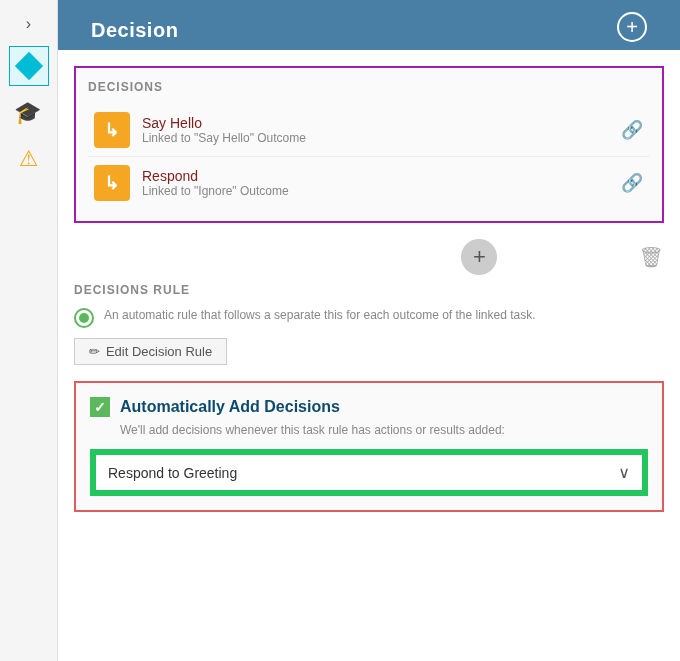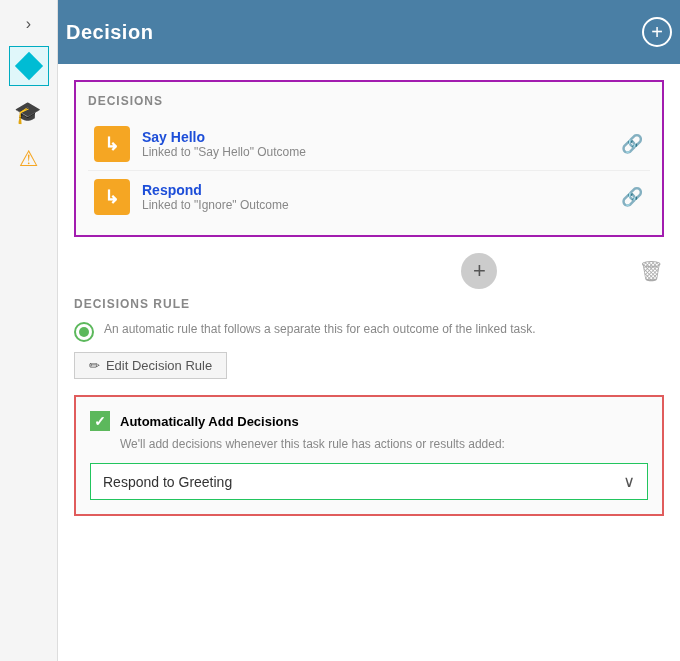--- a/index.html
+++ b/index.html
@@ -74,24 +74,24 @@
       display: flex;
       flex-direction: column;
       background: #fff;
     }
 
     
     .header {
       background: #4a7fa5;
       color: #fff;
       display: flex;
-      align-items: center;
+      align-items: flex-end;
       justify-content: space-between;
-      padding: 8px 8px;
-      height: 64px;
+      padding: 8px 33px;
+      height: 50px;
       flex-shrink: 0;
     }
     .header-title {
       font-size: 20px;
       font-weight: bold;
       letter-spacing: 0.5px;
     }
     .header-add-btn {
       width: 30px;
       height: 30px;
@@ -151,22 +151,22 @@
     .decision-arrow-icon {
       color: #fff;
       font-size: 18px;
       font-weight: bold;
     }
     .decision-text {
       flex: 1;
     }
     .decision-name {
       font-size: 14px;
-      font-weight: bold;
-      color: #1d4ed8;
+      font-weight: normal;
+      color: #7f1d1d;
     }
     .decision-sub {
       font-size: 12px;
       color: #888;
     }
     .decision-link-icon {
       color: #aaa;
       font-size: 18px;
       margin-left: 8px;
     }
@@ -276,34 +276,34 @@
       align-items: center;
       justify-content: center;
       flex-shrink: 0;
     }
     .checkmark {
       color: #fff;
       font-size: 14px;
       font-weight: bold;
     }
     .auto-add-label {
-      font-size: 13px;
-      font-weight: bold;
-      color: #000000;
+      font-size: 16px;
+      font-weight: bold;
+      color: #0c4a6e;
     }
     .auto-add-desc {
       font-size: 12px;
       color: #888;
       margin-bottom: 12px;
       margin-left: 30px;
     }
     .dropdown-row {
       display: flex;
       align-items: center;
-      border: 1px solid #22c55e;
+      border: 6px solid #22c55e;
       background: #fff;
       padding: 8px 12px;
       cursor: pointer;
       justify-content: space-between;
     }
     .dropdown-value {
       font-size: 14px;
       color: #333;
     }
     .dropdown-arrow {

